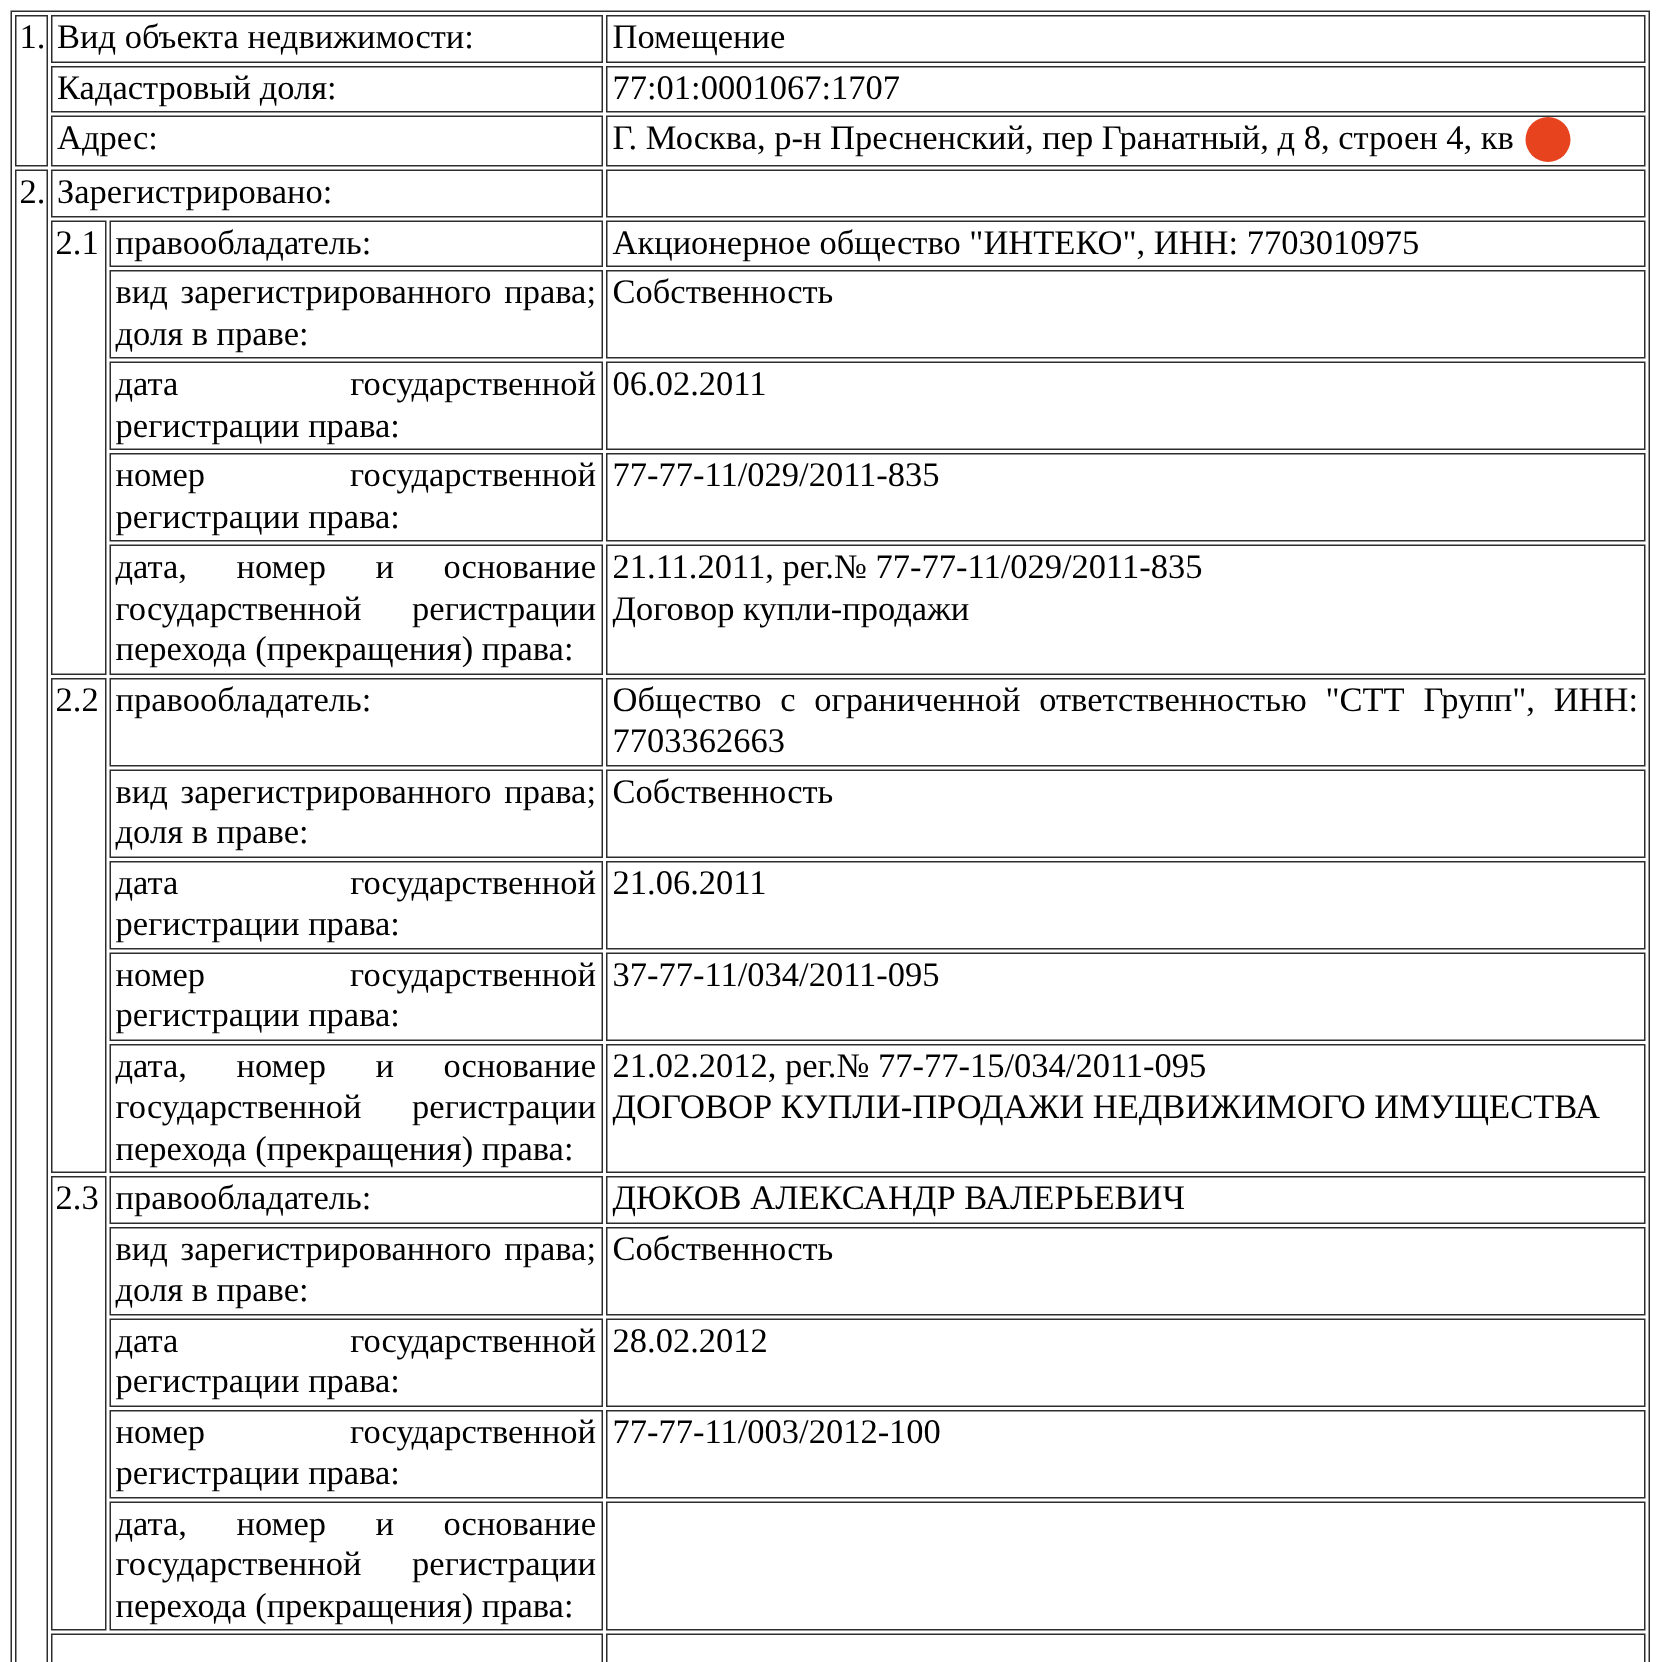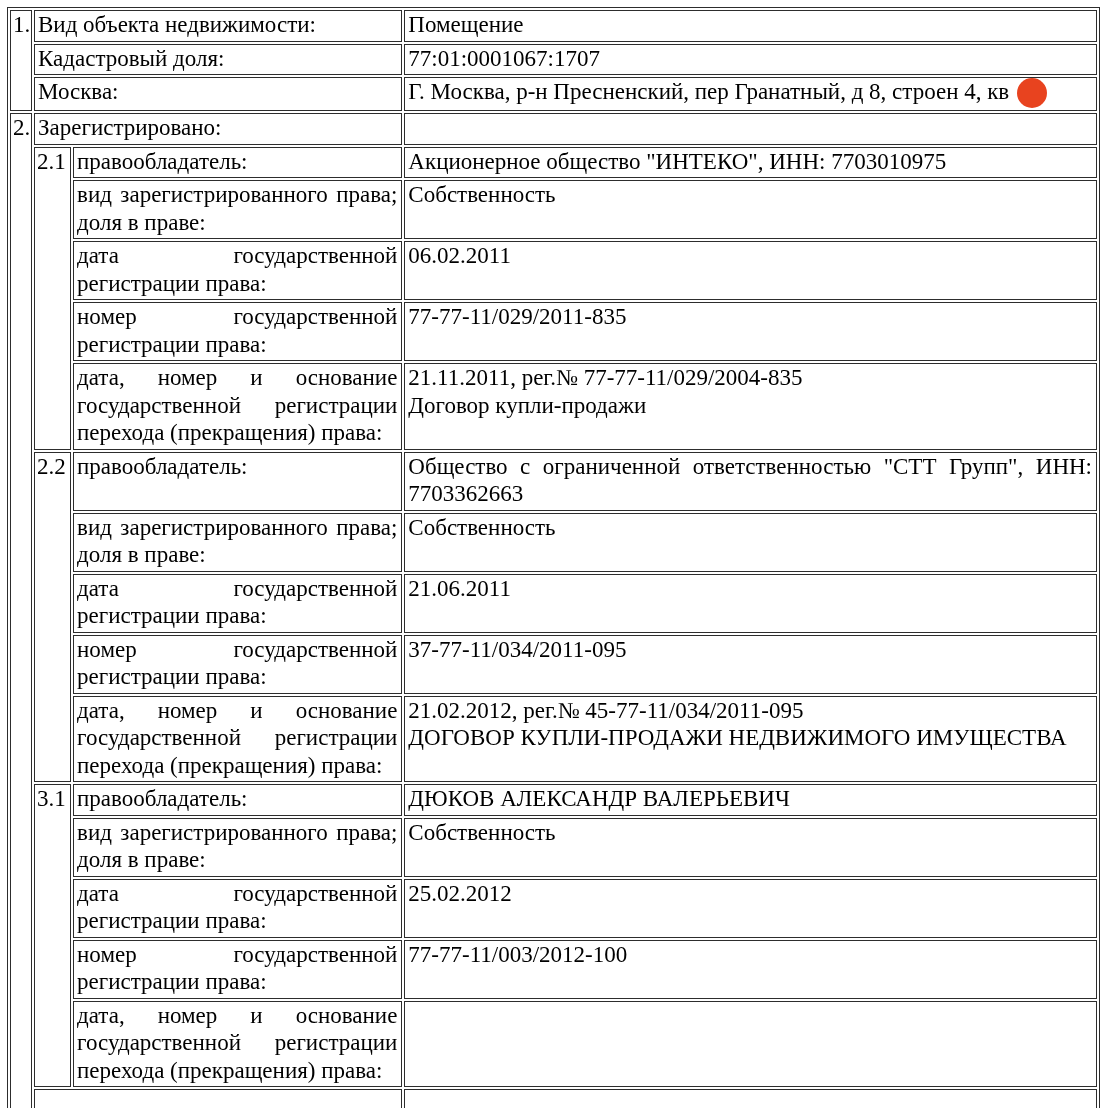--- a/index.html
+++ b/index.html
@@ -80,21 +80,21 @@
       <tr>
         <td class="num" rowspan="3">1.</td>
         <td class="lbl" colspan="2">Вид объекта недвижимости:</td>
         <td class="val">Помещение</td>
       </tr>
       <tr>
         <td class="lbl" colspan="2">Кадастровый доля:</td>
         <td class="val">77:01:0001067:1707</td>
       </tr>
       <tr>
-        <td class="lbl" colspan="2">Москва:</td>
+        <td class="lbl" colspan="2">Адрес:</td>
         <td class="val"><span>Г. Москва, р-н Пресненский, пер Гранатный, д 8, строен 4, кв</span><span class="redact" style="background:#e8431f"></span></td>
       </tr>
 
       <tr>
         <td class="num" rowspan="17">2.</td>
         <td class="lbl" colspan="2">Зарегистрировано:</td>
         <td class="val"></td>
       </tr>
 
       <tr>
@@ -109,21 +109,21 @@
       <tr>
         <td class="lbl">дата государственной регистрации права:</td>
         <td class="val">06.02.2011</td>
       </tr>
       <tr>
         <td class="lbl">номер государственной регистрации права:</td>
         <td class="val">77-77-11/029/2011-835</td>
       </tr>
       <tr>
         <td class="lbl">дата, номер и основание государственной регистрации перехода (прекращения) права:</td>
-        <td class="val">21.11.2011, рег.№ 77-77-11/029/2004-835
+        <td class="val">21.11.2011, рег.№ 77-77-11/029/2011-835
 Договор купли-продажи</td>
       </tr>
 
       <tr>
         <td class="subnum" rowspan="5">2.2</td>
         <td class="lbl">правообладатель:</td>
         <td class="val">Общество с ограниченной ответственностью "СТТ Групп", ИНН: 7703362663</td>
       </tr>
       <tr>
         <td class="lbl">вид зарегистрированного права; доля в праве:</td>
@@ -132,36 +132,36 @@
       <tr>
         <td class="lbl">дата государственной регистрации права:</td>
         <td class="val">21.06.2011</td>
       </tr>
       <tr>
         <td class="lbl">номер государственной регистрации права:</td>
         <td class="val">37-77-11/034/2011-095</td>
       </tr>
       <tr>
         <td class="lbl">дата, номер и основание государственной регистрации перехода (прекращения) права:</td>
-        <td class="val">21.02.2012, рег.№ 45-77-11/034/2011-095
+        <td class="val">21.02.2012, рег.№ 77-77-15/034/2011-095
 ДОГОВОР КУПЛИ-ПРОДАЖИ НЕДВИЖИМОГО ИМУЩЕСТВА</td>
       </tr>
 
       <tr>
-        <td class="subnum" rowspan="5">3.1</td>
+        <td class="subnum" rowspan="5">2.3</td>
         <td class="lbl">правообладатель:</td>
         <td class="val">ДЮКОВ АЛЕКСАНДР ВАЛЕРЬЕВИЧ</td>
       </tr>
       <tr>
         <td class="lbl">вид зарегистрированного права; доля в праве:</td>
         <td class="val">Собственность</td>
       </tr>
       <tr>
         <td class="lbl">дата государственной регистрации права:</td>
-        <td class="val">25.02.2012</td>
+        <td class="val">28.02.2012</td>
       </tr>
       <tr>
         <td class="lbl">номер государственной регистрации права:</td>
         <td class="val">77-77-11/003/2012-100</td>
       </tr>
       <tr>
         <td class="lbl">дата, номер и основание государственной регистрации перехода (прекращения) права:</td>
         <td class="val"></td>
       </tr>
 

